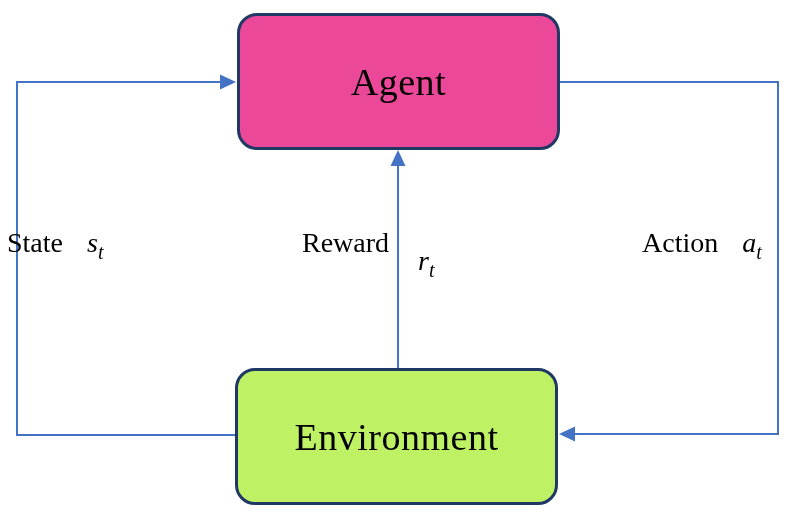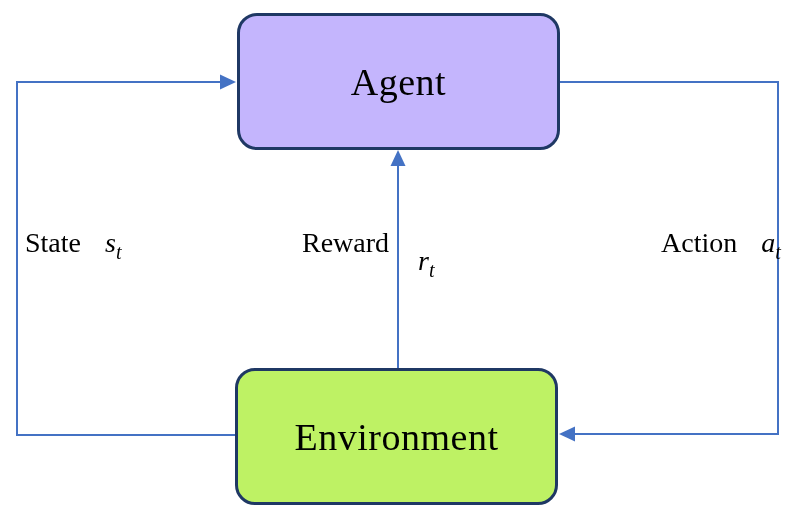--- a/index.html
+++ b/index.html
@@ -57,24 +57,24 @@
     gap: 24px;
   }
   .edge-label .math {
     font-style: italic;
   }
   .edge-label sub {
     font-size: 0.72em;
     font-style: italic;
     line-height: 0;
   }
-  .label-state  { left: 25px; }
+  .label-state  { left: 7px; }
   .label-reward-word { left: 302px; gap: 0; text-align: center; }
   .label-reward-symbol { left: 418px; gap: 0; margin-top: 18px; }
-  .label-action { left: 642px; margin-left: 19px; }
+  .label-action { left: 642px; }
 </style>
 </head>
 <body>
 
 <div class="canvas">
 
   <svg class="arrow-layer" viewBox="0 0 798 514" xmlns="http://www.w3.org/2000/svg">
 
     <g>
       <polyline points="235,435 17,435 17,82 221,82" fill="none" stroke-width="2" style="stroke: rgb(68, 114, 196);"></polyline>
@@ -85,21 +85,21 @@
       <polyline points="560,82 778,82 778,434 574,434" fill="none" stroke-width="2" style="stroke: rgb(68, 114, 196);"></polyline>
       <polygon points="559,434 575,426.5 575,441.5" style="fill: rgb(68, 114, 196);"></polygon>
     </g>
 
     <g>
       <line x1="398" y1="368" x2="398" y2="164" stroke-width="2" style="stroke: rgb(68, 114, 196);"></line>
       <polygon points="398,150 390.5,166 405.5,166" style="fill: rgb(68, 114, 196);"></polygon>
     </g>
   </svg>
 
-  <div class="node node-agent" style="background-color: #c4b5fd; border-color: rgb(31, 56, 100);">
+  <div class="node node-agent" style="background-color: #ec4899; border-color: rgb(31, 56, 100);">
     <span>Agent</span>
   </div>
 
   <div class="node node-environment" style="background-color: #bef264; border-color: rgb(31, 56, 100);">
     <span>Environment</span>
   </div>
 
   <div class="edge-label label-state">
     <span>State</span>
     <span class="math">

